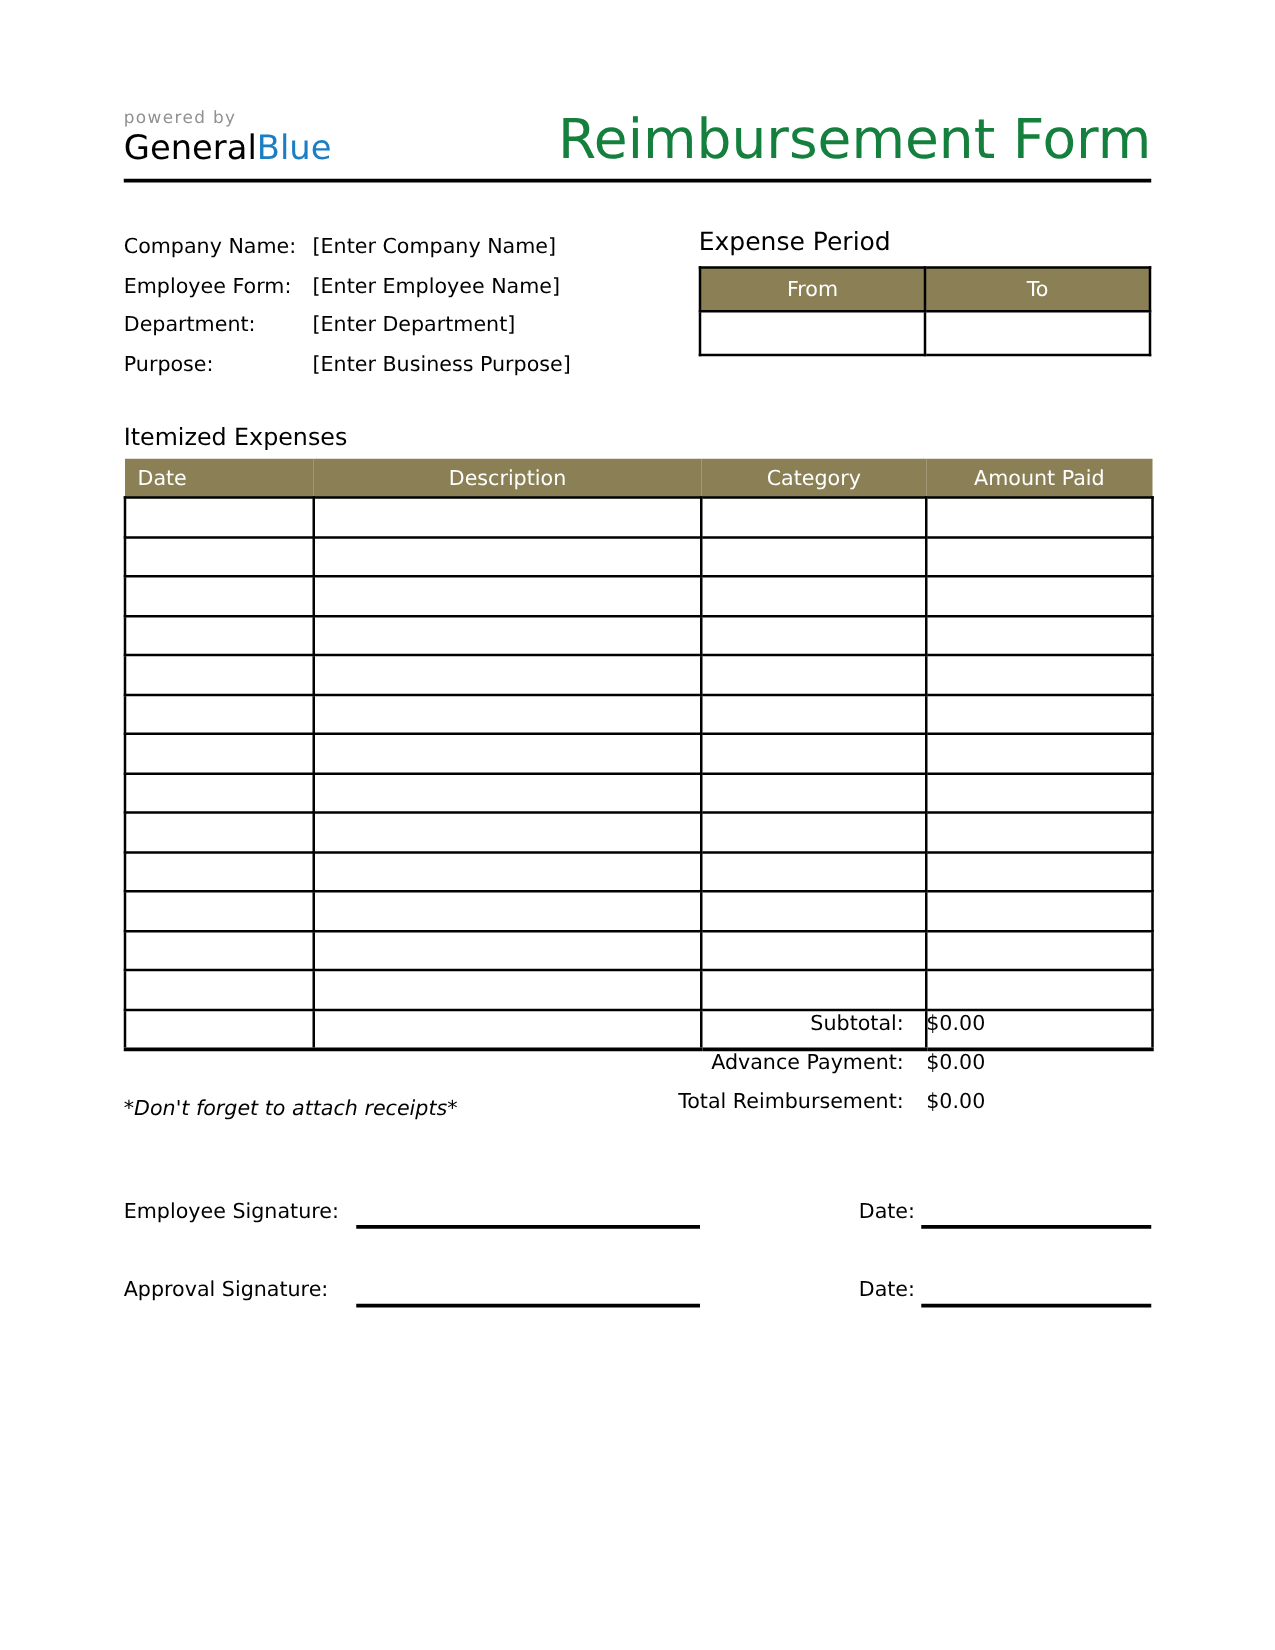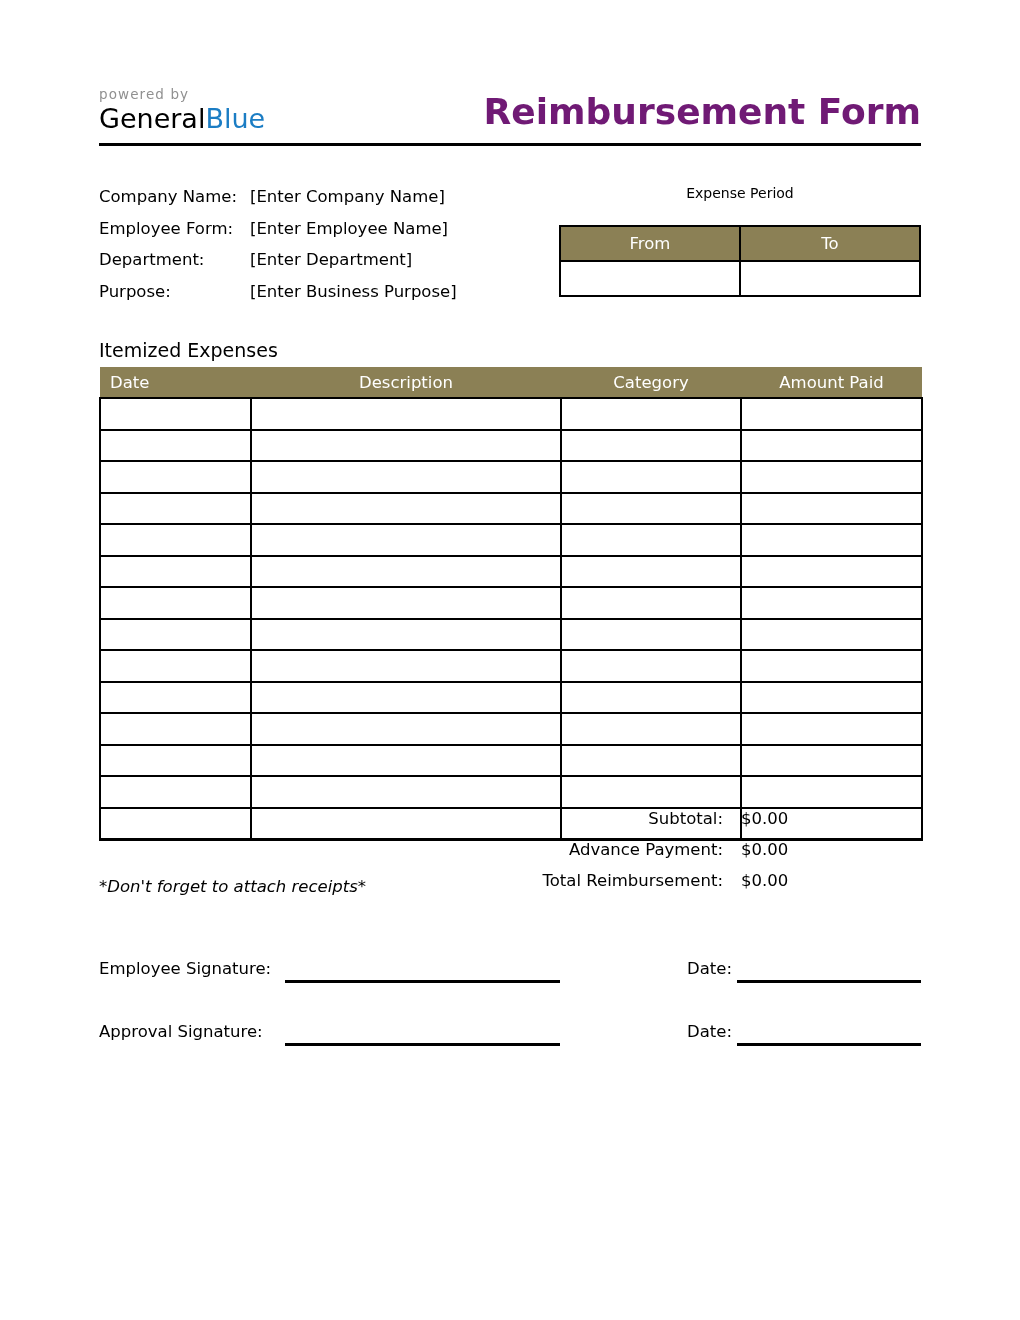--- a/index.html
+++ b/index.html
@@ -48,24 +48,24 @@
     white-space: nowrap;
     margin-top: 1px;
   }
   .logo-general { color: #000000; }
   .logo-blue { color: #1b7dc4; }
 
   .doc-title {
     position: absolute;
     right: 0;
     top: 0;
-    font-size: 36px;
+    font-size: 44px;
     line-height: 52px;
-    font-weight: 700;
-    color: #701a75;
+    font-weight: 400;
+    color: #15803d;
     white-space: nowrap;
   }
   .header-rule {
     position: absolute;
     left: 99px;
     top: 143px;
     width: 822px;
     height: 0;
     border-top: 3px solid #000000;
   }
@@ -94,24 +94,23 @@
   }
 
   
   .period-block {
     position: absolute;
     left: 559px;
     top: 181px;
     width: 362px;
   }
   .period-title {
-    text-align: center;
-    font-size: 14px;
+    font-size: 20px;
     line-height: 24px;
-    margin-bottom: 20px;
+    margin-bottom: 8px;
   }
   table.period-table {
     border-collapse: collapse;
     width: 362px;
     table-layout: fixed;
   }
   table.period-table th {
     background: #8b8055;
     color: #ffffff;
     font-weight: 400;

